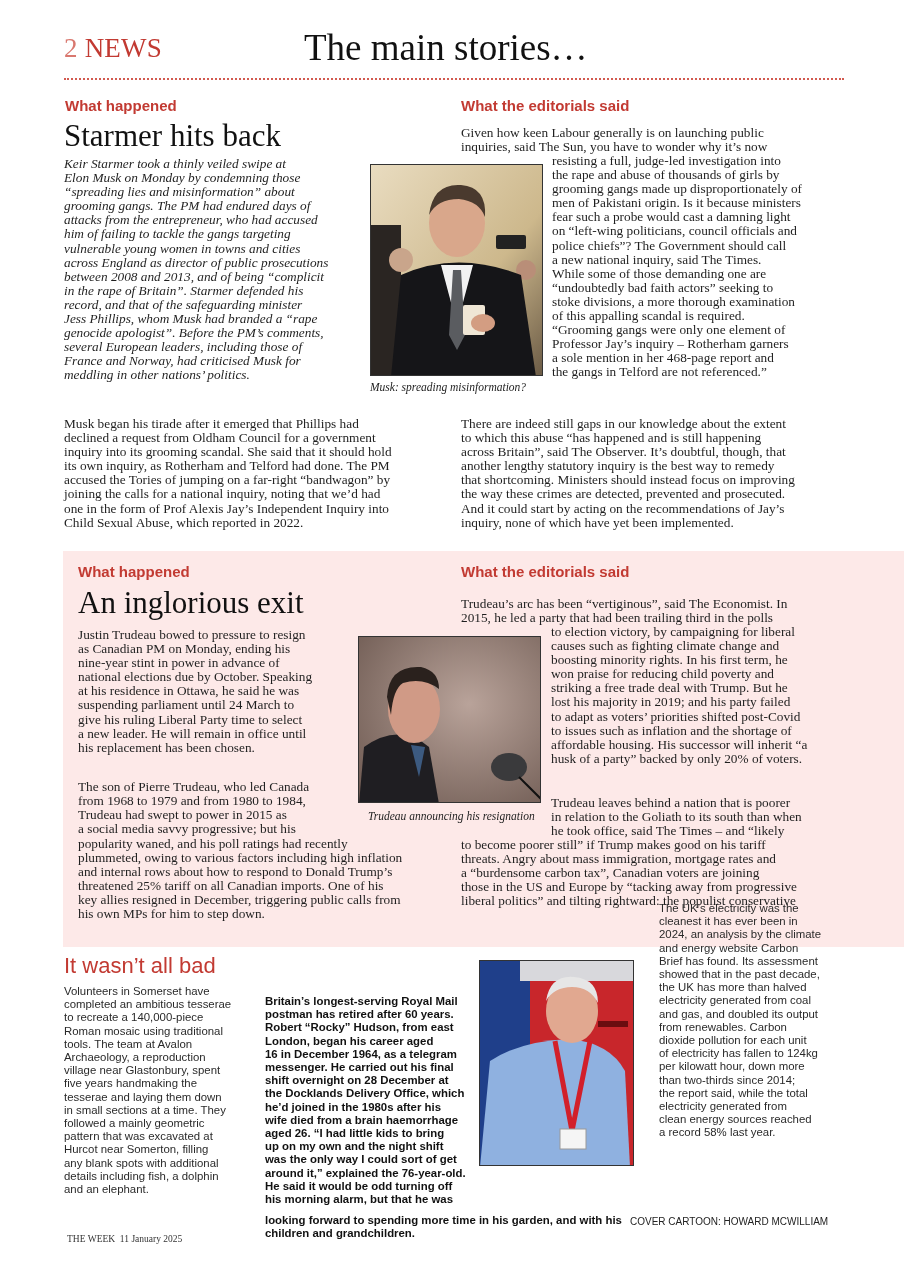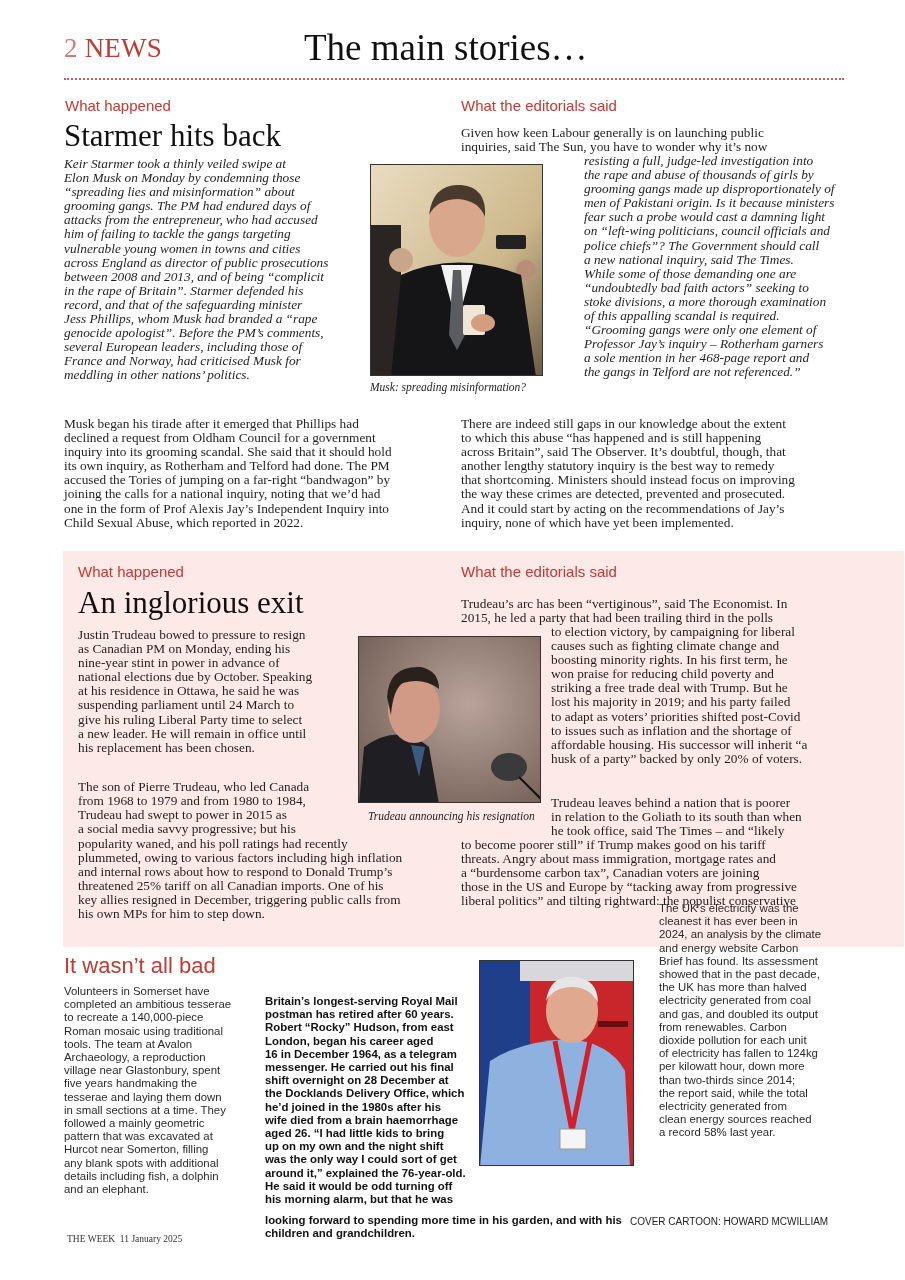--- a/index.html
+++ b/index.html
@@ -7,21 +7,21 @@
   body { position: relative; font-family: "Liberation Serif", "DejaVu Serif", serif; color: #1a1a1a; }
 
   .abs { position: absolute; }
 
   
   .section-label { left: 64px; top: 33px; font-family: Liberation Serif, serif; font-size: 27px; color: #c23a32; letter-spacing: 0.2px; }
   .section-label .num { color: #d9786f; }
   .page-title { left: 304px; top: 26px; font-family: "Liberation Serif", serif; font-size: 37px; color: #111; }
   .rule { left: 64px; top: 78px; width: 780px; height: 0; border-top: 2px dotted #d25a50; }
 
-  .kicker { font-family: "Liberation Sans", sans-serif; font-weight: normal; font-size: 15px; color: #c23a32; }
+  .kicker { font-family: "Liberation Sans", sans-serif; font-weight: bold; font-size: 15px; color: #c23a32; }
   .headline { font-family: "Liberation Serif", serif; font-size: 31px; color: #111; line-height: 1; }
   .body-serif { font-family: "Liberation Serif", serif; font-size: 13.3px; line-height: 14.1px; color: #1f1f1f; }
   .caption { font-family: "Liberation Serif", serif; font-style: italic; font-size: 11.5px; color: #222; }
 
   .photo { border: 1px solid #333; overflow: hidden; }
 
   .pink-box { left: 63px; top: 551px; width: 841px; height: 396px; background: #fde9e8; }
 
   .bad-title { left: 64px; top: 953px; font-family: "Liberation Sans", sans-serif; font-size: 22px; color: #c23a32; }
   .body-sans { font-family: "Liberation Sans", sans-serif; font-size: 11.4px; line-height: 13.2px; color: #2a2a2a; }
@@ -92,21 +92,21 @@
     <ellipse cx="112" cy="158" rx="12" ry="9" fill="#d39d82"></ellipse>
   </svg>
 </div>
 <div class="abs caption" style="left:370px; top:381px;">Musk: spreading misinformation?</div>
 
 <div class="abs kicker" style="left:461px; top:97px;">What the editorials said</div>
 <div class="abs body-serif" style="left:461px; top:126px;">
   <span class="line">Given how keen Labour generally is on launching public</span>
   <span class="line">inquiries, said The Sun, you have to wonder why it’s now</span>
 </div>
-<div class="abs body-serif" style="left:584px; top:154px;font-style:italic;">
+<div class="abs body-serif" style="left:552px; top:154px;">
   <span class="line">resisting a full, judge-led investigation into</span>
   <span class="line">the rape and abuse of thousands of girls by</span>
   <span class="line">grooming gangs made up disproportionately of</span>
   <span class="line">men of Pakistani origin. Is it because ministers</span>
   <span class="line">fear such a probe would cast a damning light</span>
   <span class="line">on “left-wing politicians, council officials and</span>
   <span class="line">police chiefs”? The Government should call</span>
   <span class="line">a new national inquiry, said The Times.</span>
   <span class="line">While some of those demanding one are</span>
   <span class="line">“undoubtedly bad faith actors” seeking to</span>

